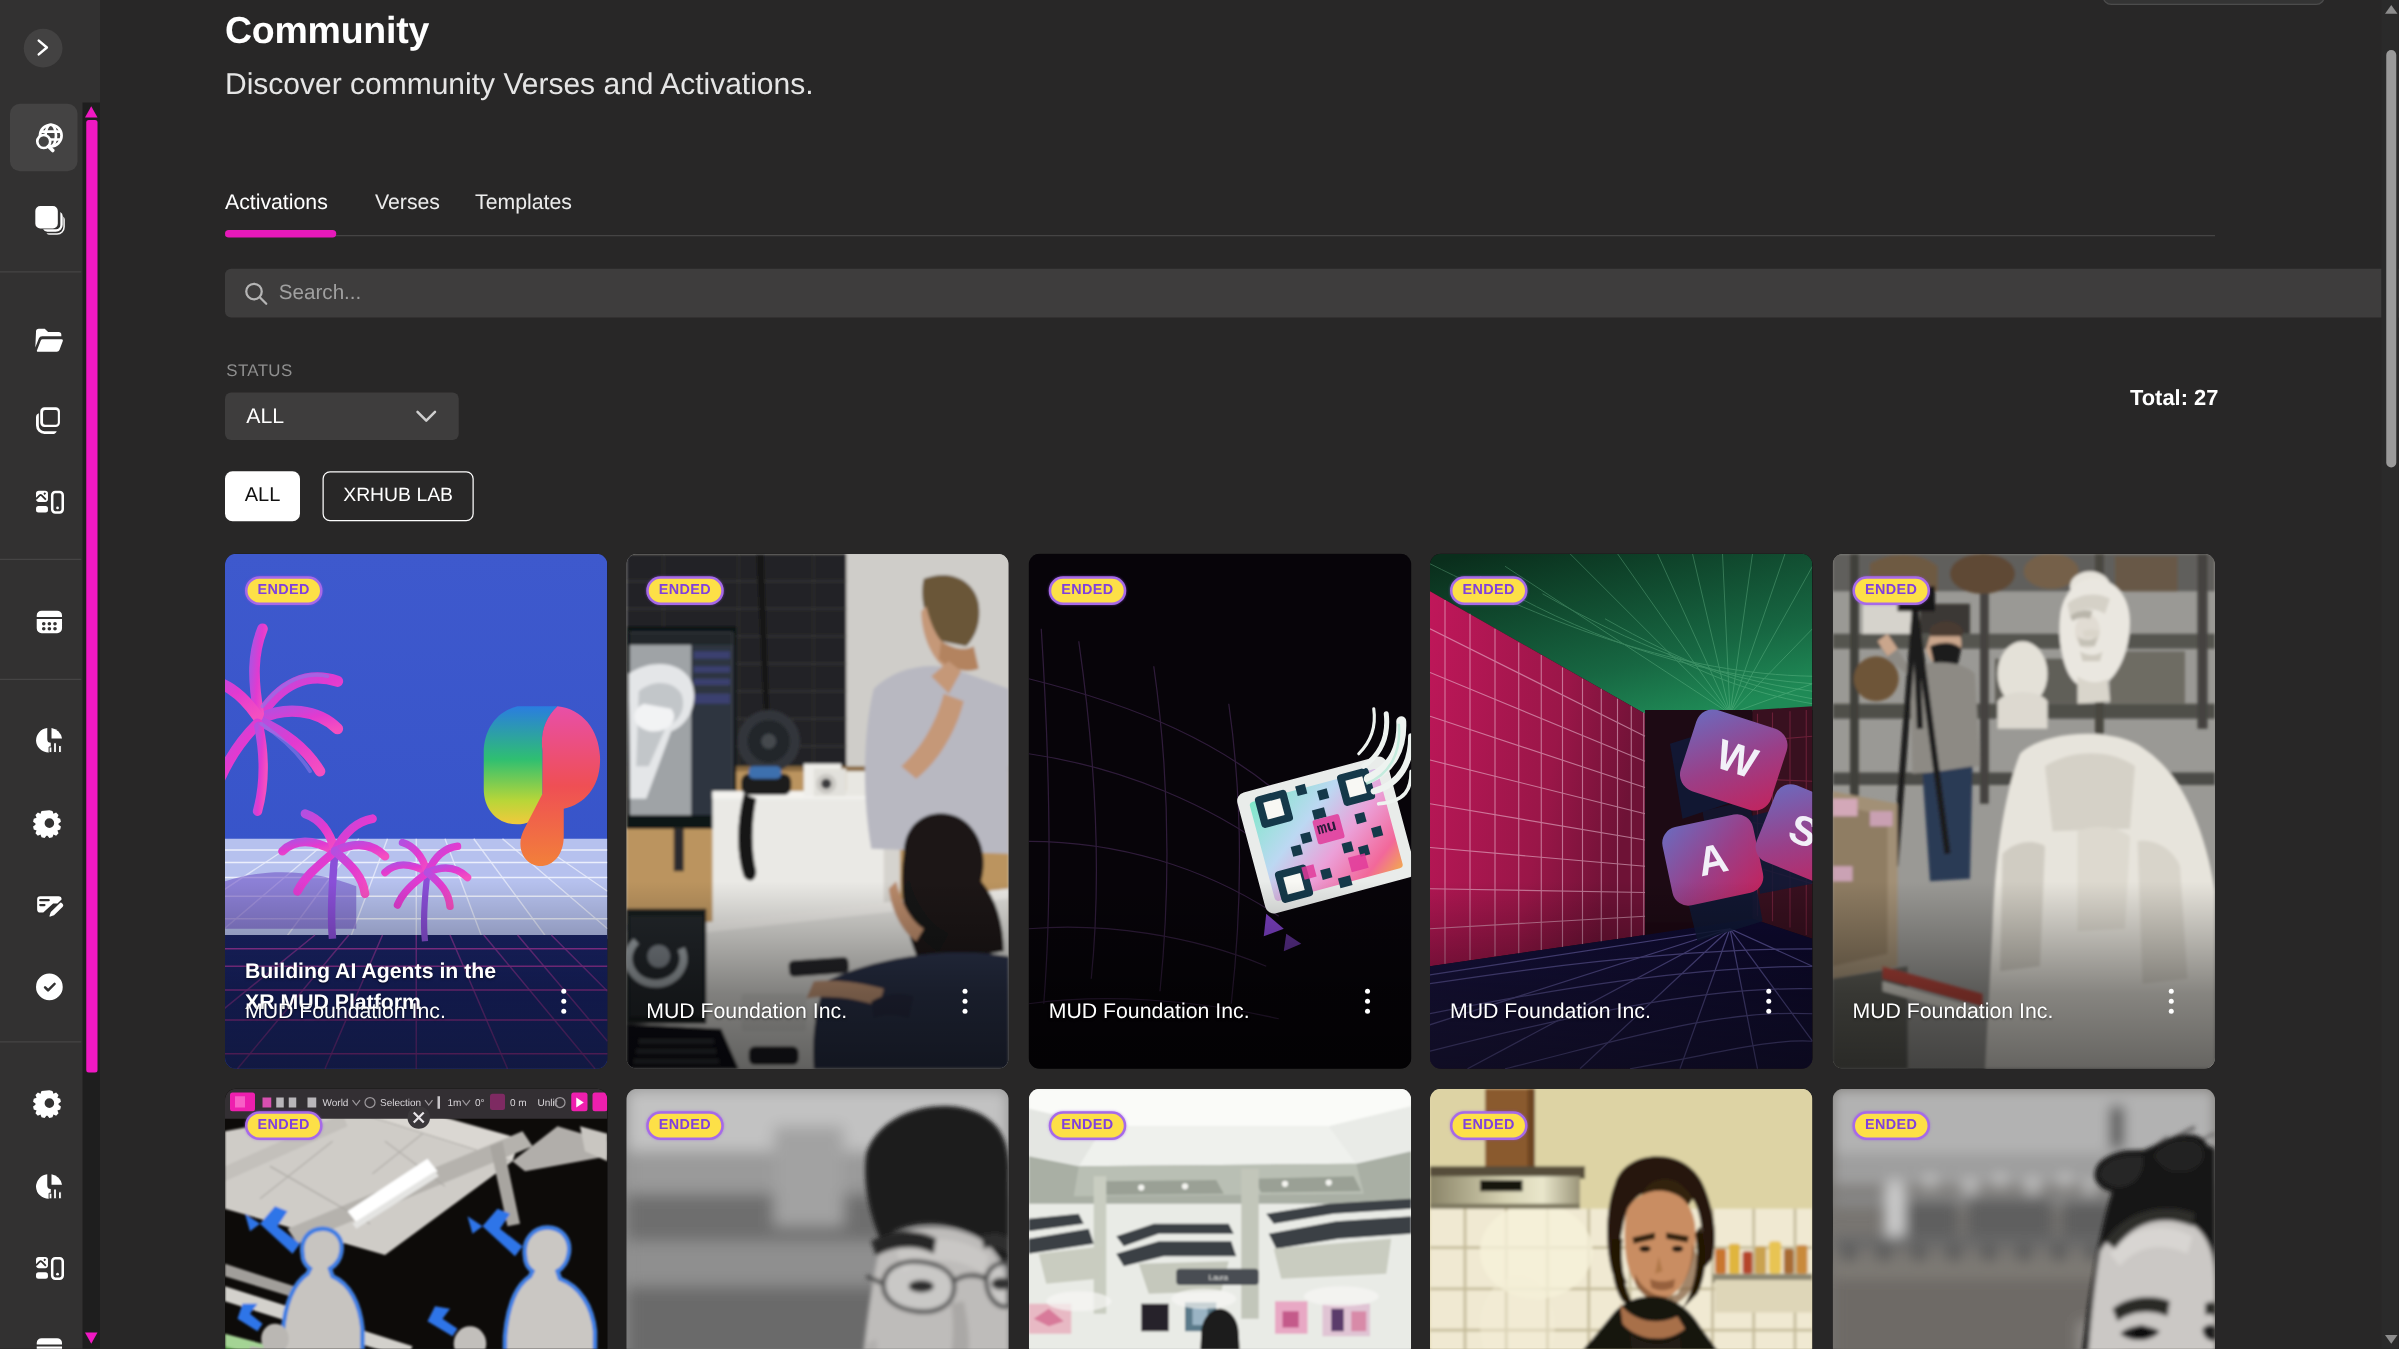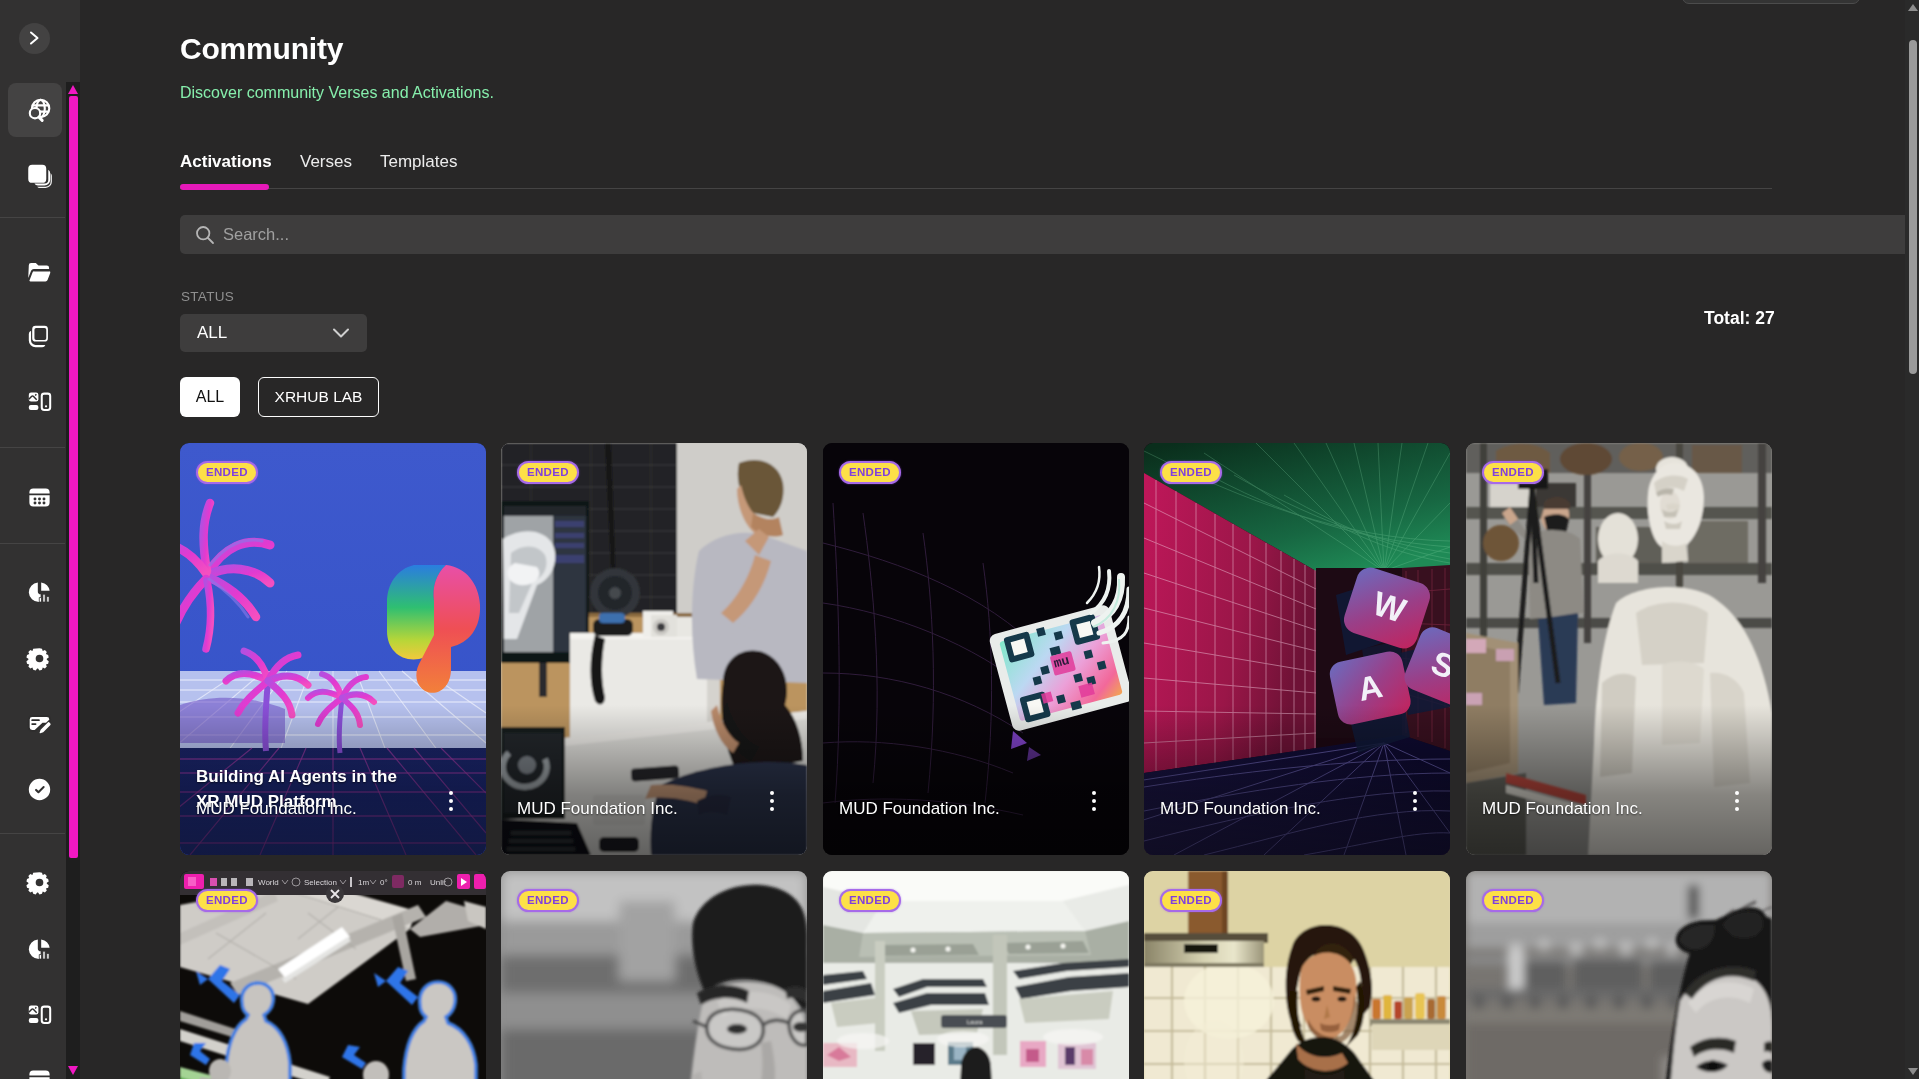--- a/index.html
+++ b/index.html
@@ -12,24 +12,24 @@
   #collapseBtn svg { position:absolute; left:8px; top:7px; }
   .seltile { position:absolute; left:8px; top:83px; width:54px; height:54px; border-radius:8px; background:#444343; }
   .icn { position:absolute; left:26px; width:27px; height:27px; }
   .sep { position:absolute; left:0; width:65px; height:1px; background:#454444; }
   #strack { position:absolute; left:66px; top:82px; width:14px; height:997px; background:#1e1e1e; }
   #sthumb { position:absolute; left:69px; top:96px; width:9px; height:762px; background:#ef18c2; border-radius:2px; }
   .tri-up-pink { position:absolute; left:68px; top:85px; width:0; height:0; border-left:5.5px solid transparent; border-right:5.5px solid transparent; border-bottom:9px solid #ef18c2; }
   .tri-dn-pink { position:absolute; left:68px; top:1066px; width:0; height:0; border-left:5.5px solid transparent; border-right:5.5px solid transparent; border-top:9px solid #ef18c2; }
 
   
-  #h1 { position:absolute; left:180px; top:8px; font-size:30px; font-weight:bold; letter-spacing:-0.2px;margin-top:24px; }
-  #sub { position:absolute; left:180px; top:84px; font-size:16px; color:#86efac; }
+  #h1 { position:absolute; left:180px; top:8px; font-size:30px; font-weight:bold; letter-spacing:-0.2px; }
+  #sub { position:absolute; left:180px; top:54px; font-size:24px; color:#e5e5e5; }
   .tab { position:absolute; top:152px; font-size:17px; color:#ececec; }
-  #tab1 { left:180px; font-weight:bold; color:#fff; }
+  #tab1 { left:180px; font-weight:normal; color:#fff; }
   #tab2 { left:300px; }
   #tab3 { left:380px; }
   #tabline { position:absolute; left:180px; top:188px; width:1592px; height:1px; background:#454444; }
   #tabul { position:absolute; left:180px; top:184px; width:89px; height:6px; background:#e619ba; border-radius:3px; }
 
   #search { position:absolute; left:180px; top:215px; width:1752px; height:39px; background:#3e3d3d; border-radius:5px; }
   #search .ph { position:absolute; left:43px; top:10px; font-size:16.5px; color:#a0a0a0; }
   #status { position:absolute; left:181px; top:289px; font-size:13.5px; color:#8f8f8f; letter-spacing:.3px; }
   #dd { position:absolute; left:180px; top:314px; width:187px; height:38px; background:#3e3d3d; border-radius:5px; }
   #dd .v { position:absolute; left:17px; top:9px; font-size:17px; color:#fff; }

